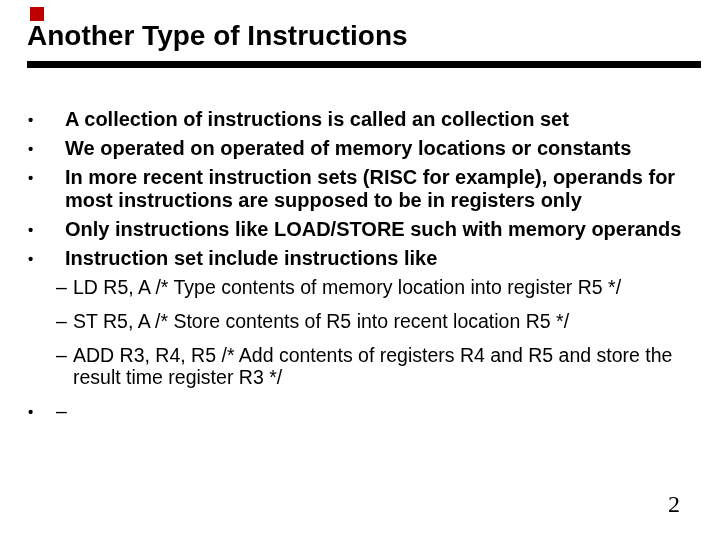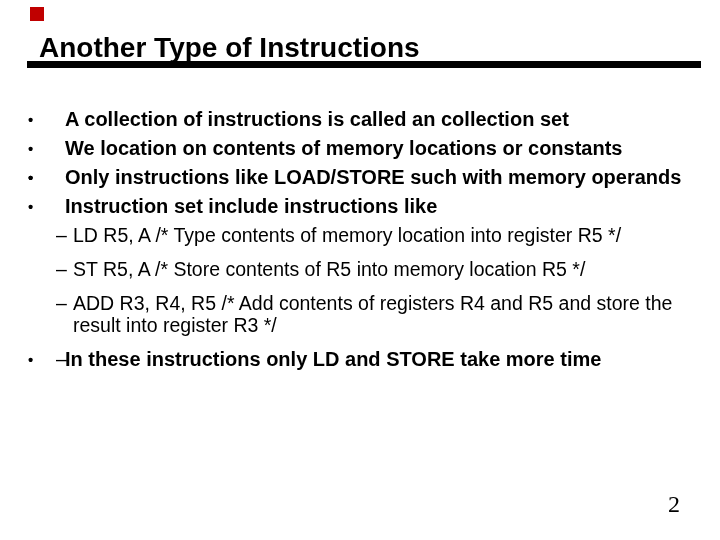--- a/index.html
+++ b/index.html
@@ -21,21 +21,21 @@
     left: 30px;
     top: 7px;
     width: 14px;
     height: 14px;
     background: #c00000; 
   }
   .title {
     position: absolute;
     left: 27px;
     top: 21px;
-    margin: 12px;
+    margin: 0;
     font-size: 28px;
     font-weight: bold;
     line-height: 1.05;
     letter-spacing: 0px;
     color: #000000;
     white-space: nowrap;
   }
   .title-rule {
     position: absolute;
     left: 27px;
@@ -108,49 +108,49 @@
 
   <div class="title-rule"></div>
 
   <ul class="content">
     <li class="li-bullet">
       <span class="marker">•</span>
       <span>A collection of instructions is called an collection set</span>
     </li>
     <li class="li-bullet">
       <span class="marker">•</span>
-      <span>We location on contents of memory locations or constants</span>
+      <span>We operated on operated of memory locations or constants</span>
     </li>
     <li class="li-bullet">
       <span class="marker">•</span>
+      <span>In more recent instruction sets (RISC for example), operands for most instructions are supposed to be in registers only</span>
     </li>
     <li class="li-bullet">
       <span class="marker">•</span>
       <span>Only instructions like LOAD/STORE such with memory operands</span>
     </li>
     <li class="li-bullet">
       <span class="marker">•</span>
       <span>Instruction set include instructions like</span>
     </li>
     <li class="li-dash">
       <span class="marker">–</span>
       <span>LD R5, A /* Type contents of memory location into register R5 */</span>
     </li>
     <li class="li-dash">
       <span class="marker">–</span>
-      <span>ST R5, A /* Store contents of R5 into memory location R5 */</span>
+      <span>ST R5, A /* Store contents of R5 into recent location R5 */</span>
     </li>
     <li class="li-dash">
       <span class="marker">–</span>
-      <span>ADD R3, R4, R5 /* Add contents of registers R4 and R5 and store the result into register R3 */</span>
+      <span>ADD R3, R4, R5 /* Add contents of registers R4 and R5 and store the result time register R3 */</span>
     </li>
     <li class="li-dash">
       <span class="marker">–</span>
     </li>
     <li class="li-bullet">
       <span class="marker">•</span>
-      <span>In these instructions only LD and STORE take more time</span>
     </li>
   </ul>
 
   <div class="page-number">2</div>
 
 </div>
 
 </body></html>

